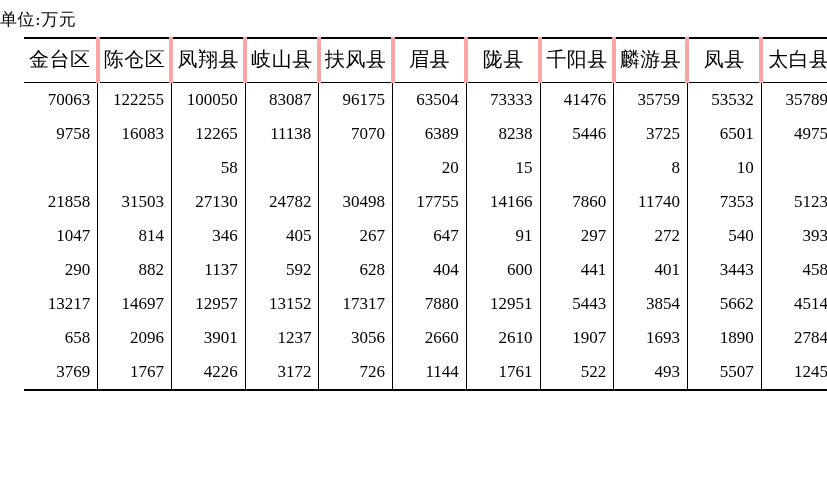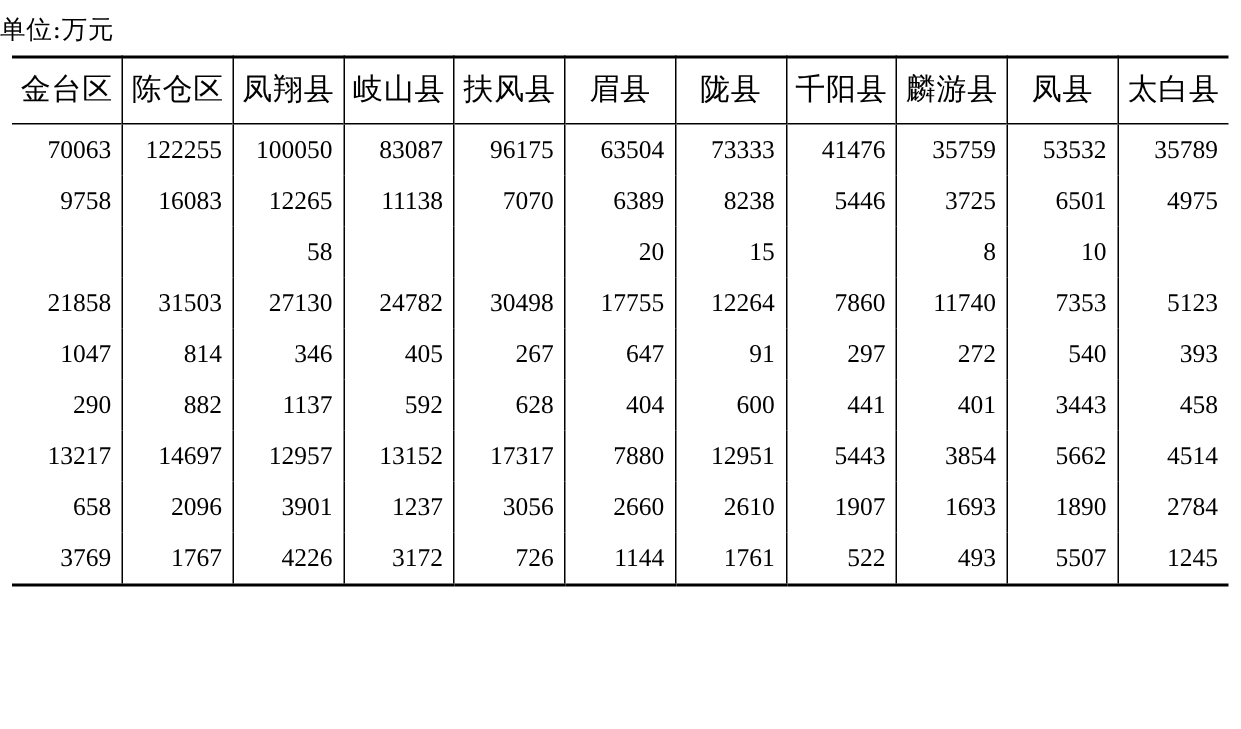--- a/index.html
+++ b/index.html
@@ -22,35 +22,35 @@
     padding: 0;
   }
   .unit-line {
     text-align: left;
     font-size: 17px;
     padding: 8px 12px 6px 0;
     letter-spacing: 0.5px;
     font-family: "DejaVu Serif", "Liberation Serif", serif;
   }
   .table-wrap {
-    padding: 0 8px;
+    padding: 0 24px;
   }
   table.data {
     border-collapse: collapse;
     width: 811px;
     table-layout: fixed;
     font-size: 17px;
   }
   table.data thead th {
     font-weight: normal;
     font-size: 20px;
     font-family: "DejaVu Serif", "Liberation Serif", serif;
     text-align: center;
     padding: 7px 4px 9px 4px;
-    border-left: 1px solid #fca5a5;
+    border-left: 4px solid #fca5a5;
     border-right: 1px solid #000;
     white-space: nowrap;
     letter-spacing: 0.5px;
   }
   table.data thead tr {
     border-top: 2px solid #000;
     border-bottom: 1.5px solid #000;
   }
   table.data tbody td {
     text-align: right;
@@ -139,21 +139,21 @@
             <td>10</td>
             <td></td>
           </tr>
           <tr>
             <td>21858</td>
             <td>31503</td>
             <td>27130</td>
             <td>24782</td>
             <td>30498</td>
             <td>17755</td>
-            <td>12264</td>
+            <td>14166</td>
             <td>7860</td>
             <td>11740</td>
             <td>7353</td>
             <td>5123</td>
           </tr>
           <tr>
             <td>1047</td>
             <td>814</td>
             <td>346</td>
             <td>405</td>

